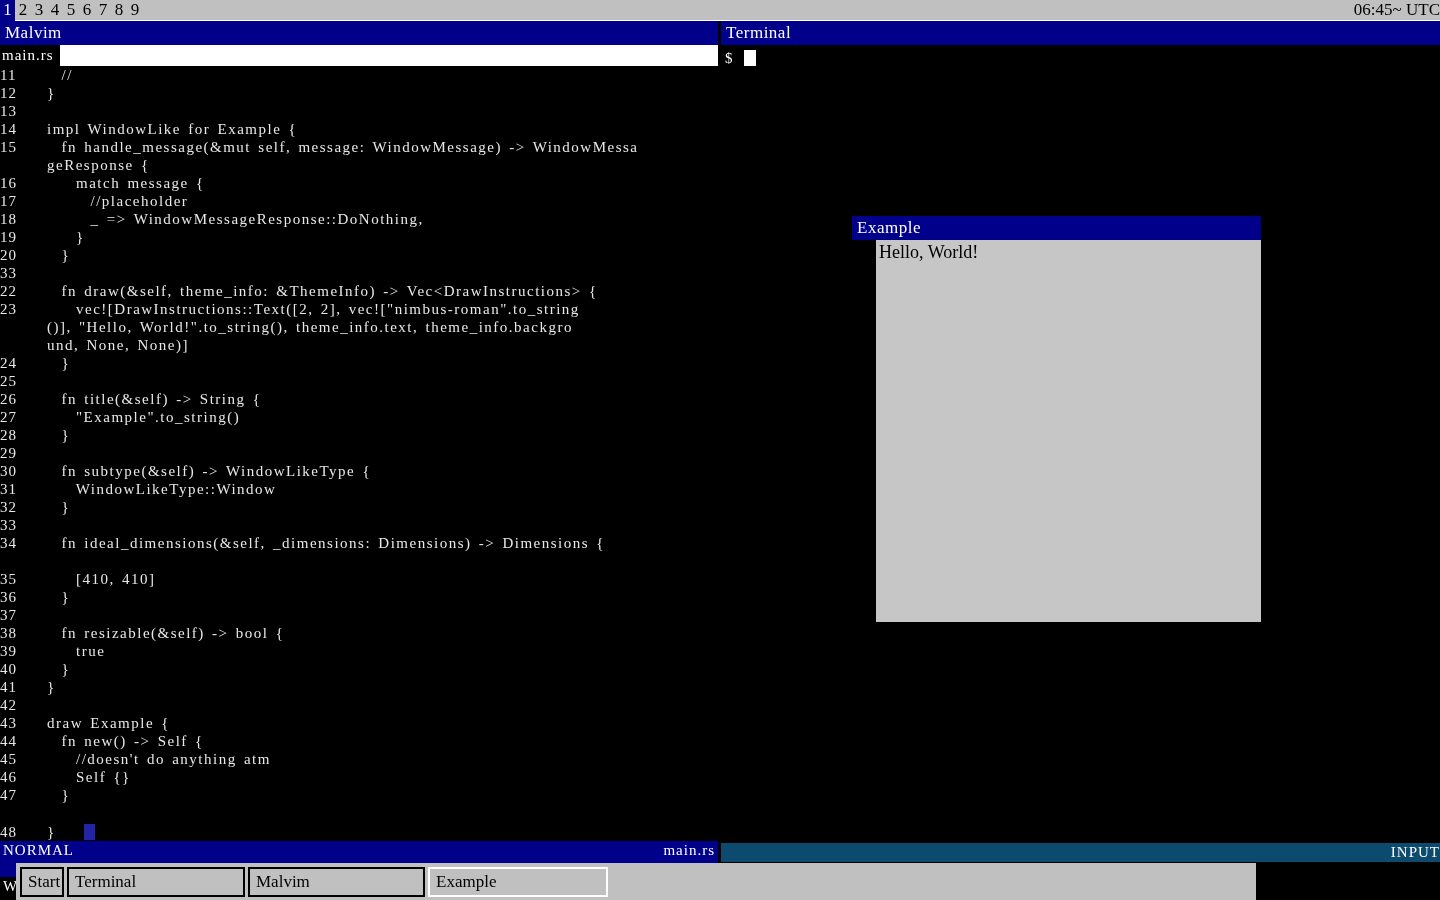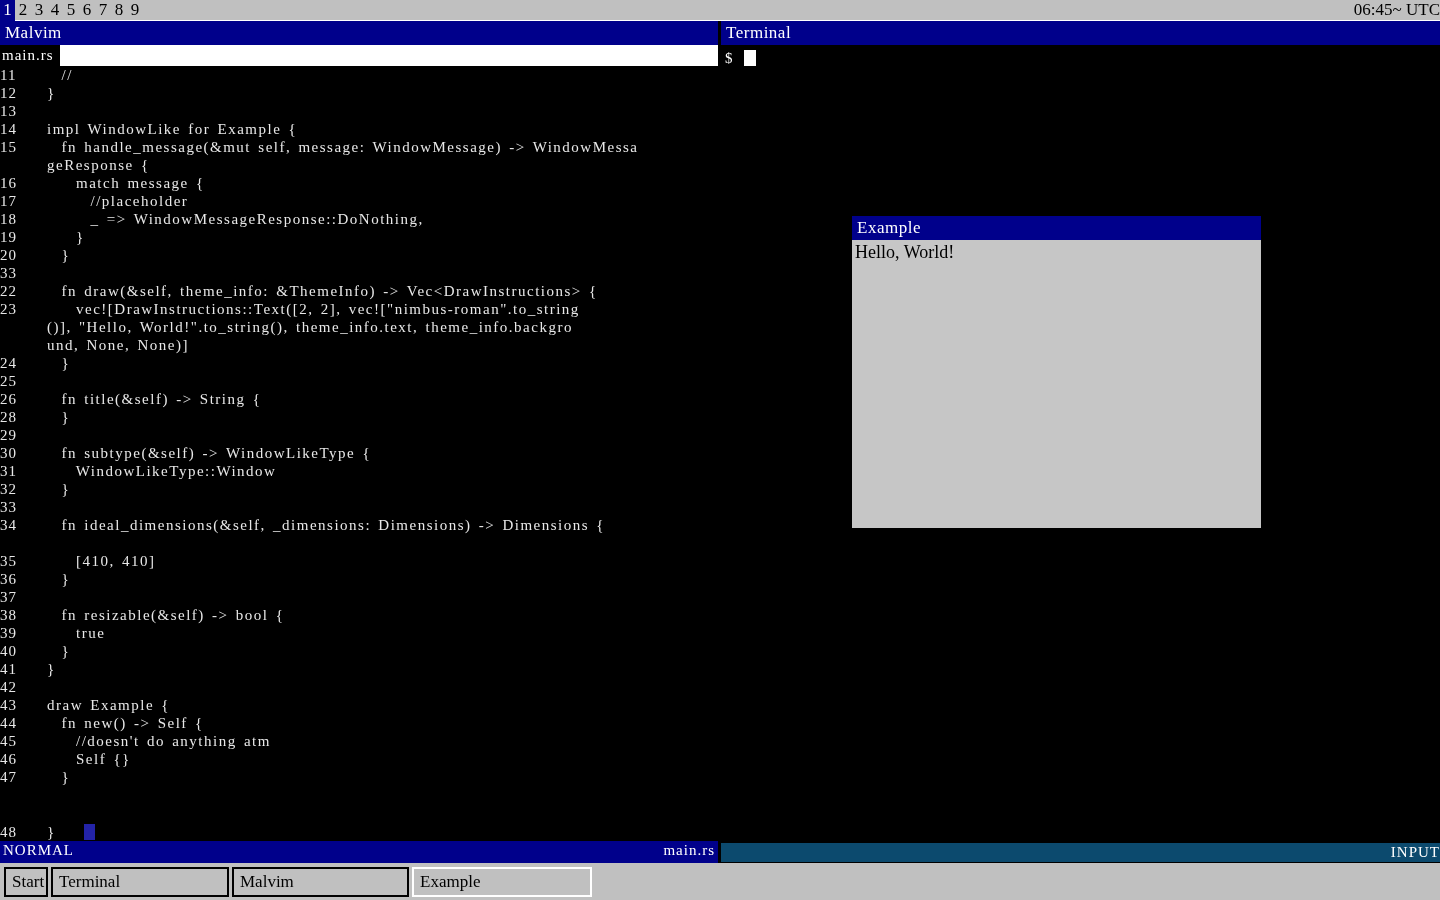--- a/index.html
+++ b/index.html
@@ -80,27 +80,27 @@
     position: absolute; left: 0; bottom: 0; width: 100%; height: 19px;
     background: #0c4a6e; color: #fff; font-size: 15px; line-height: 18px;
     letter-spacing: 1px; padding-left: 4px; text-align: right;
   }
 
   
   .example-win {
     position: absolute; left: 852px; top: 216px; width: 409px; height: 435px;
   }
   .example-body {
-    height: 288px; background: #c6c6c6; color: #000;
-    font-size: 18px; padding: 2px 0 0 3px;
+    height: 382px; background: #c6c6c6; color: #000;
+    font-size: 18px; padding: 2px 0 0 3px; margin-left: 24px;
   }
 
   
   .taskbar {
-    position: absolute; left: 0; top: 863px; width: 1440px; height: 37px;
+    position: absolute; left: 16px; top: 863px; width: 1240px; height: 37px;
     background: #c0c0c0; display: flex; align-items: center;
   }
   .tbtn {
     height: 30px; background: #c0c0c0; border: 2px solid #000;
     font-size: 17px; color: #000; text-align: left; padding-left: 6px;
     line-height: 26px; font-family: "Liberation Serif", serif;
   }
   .tbtn.start { width: 44px; margin-left: 4px; }
   .tbtn.t1 { width: 178px; margin-left: 3px; }
   .tbtn.t2 { width: 177px; margin-left: 3px; }
@@ -155,20 +155,21 @@
       <div class="crow"><span class="gut"></span><span class="code">()], "Hello, World!".to_string(), theme_info.text, theme_info.backgro</span></div>
 
       <div class="crow"><span class="gut"></span><span class="code">und, None, None)]</span></div>
 
       <div class="crow"><span class="gut">24</span><span class="code">  }</span></div>
 
       <div class="crow"><span class="gut">25</span><span class="code"></span></div>
 
       <div class="crow"><span class="gut">26</span><span class="code">  fn title(&amp;self) -&gt; String {</span></div>
 
+      <div class="crow"><span class="gut">27</span><span class="code">    "Example".to_string()</span></div>
 
       <div class="crow"><span class="gut">28</span><span class="code">  }</span></div>
 
       <div class="crow"><span class="gut">29</span><span class="code"></span></div>
 
       <div class="crow"><span class="gut">30</span><span class="code">  fn subtype(&amp;self) -&gt; WindowLikeType {</span></div>
 
       <div class="crow"><span class="gut">31</span><span class="code">    WindowLikeType::Window</span></div>
 
       <div class="crow"><span class="gut">32</span><span class="code">  }</span></div>

